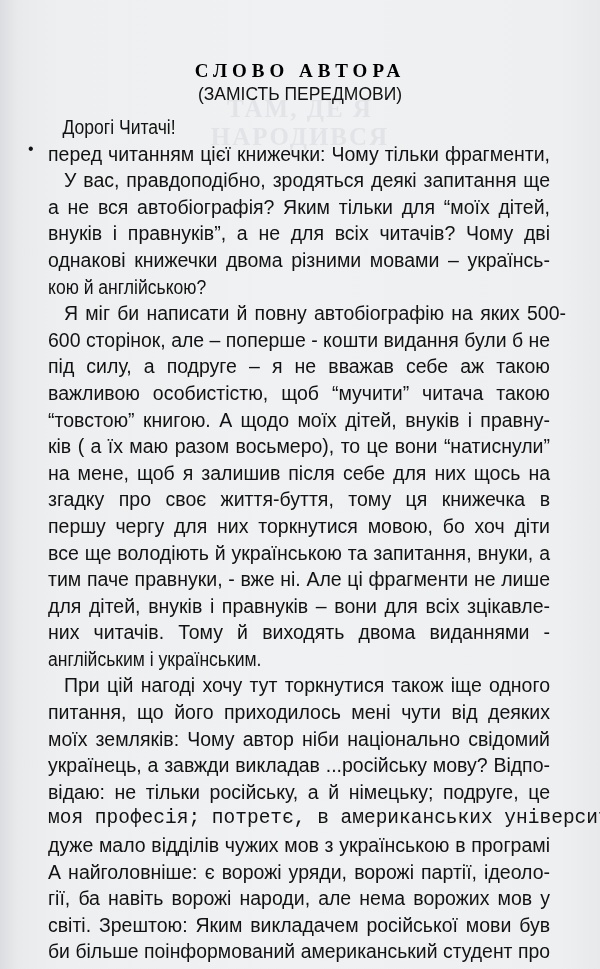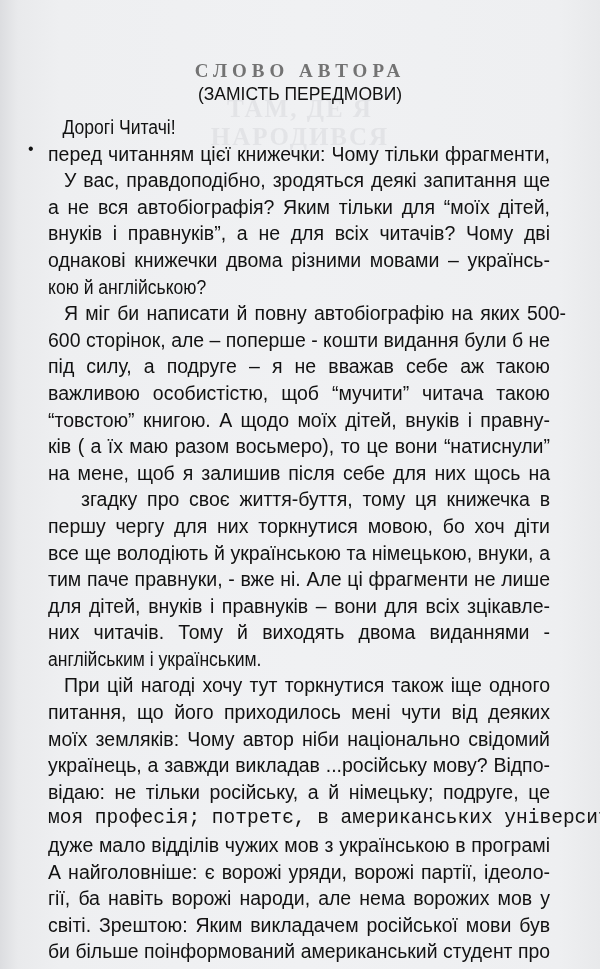--- a/index.html
+++ b/index.html
@@ -23,21 +23,21 @@
     .title {
       position: absolute;
       left: 0; width: 600px;
       top: 60px;
       text-align: center;
       font-family: "Liberation Serif", "DejaVu Serif", serif;
       font-weight: bold;
       font-size: 19px;
       letter-spacing: 5px;
       line-height: 22px;
-      color: #737373;
+      color: #000000;
     }
     .subtitle {
       position: absolute;
       left: 0; width: 600px;
       top: 83px;
       text-align: center;
       font-family: "Liberation Sans", sans-serif;
       font-size: 19px;
       line-height: 22px;
       transform: scaleX(0.92);
@@ -102,23 +102,23 @@
     <span class="line" style="display: block; width: auto;">однакові книжечки двома різними мовами – українсь-</span>
     <span class="line last" style="display: block; width: auto; transform: scaleX(0.9);">кою й англійською?</span>
 
     <span class="line indent" style="display: block; width: 503.033px; transform: scaleX(0.9979);">Я міг би написати й повну автобіографію на яких 500-</span>
     <span class="line" style="display: block; width: 503px; transform: scaleX(0.998);">600 сторінок, але – поперше -  кошти видання були б не</span>
     <span class="line" style="display: block; width: auto;">під силу, а подруге – я не вважав себе аж такою</span>
     <span class="line" style="display: block; width: auto;">важливою особистістю, щоб “мучити” читача такою</span>
     <span class="line" style="display: block; width: auto;">“товстою” книгою. А щодо моїх дітей, внуків і правну-</span>
     <span class="line" style="display: block; width: auto;">ків ( а їх маю разом восьмеро), то це вони “натиснули”</span>
     <span class="line" style="display: block; width: auto;">на мене, щоб я залишив після себе для них  щось на</span>
-    <span class="line" style="display: block; width: auto; margin-left: 33px;">згадку про своє життя-буття, тому ця книжечка в</span>
+    <span class="line" style="display: block; width: auto;">згадку про своє життя-буття, тому ця книжечка в</span>
     <span class="line" style="display: block; width: auto;">першу чергу для них торкнутися мовою, бо хоч діти</span>
-    <span class="line" style="display: block; width: auto;">все ще володіють й українською та німецькою, внуки, а</span>
+    <span class="line" style="display: block; width: auto;">все ще володіють й українською та запитання, внуки, а</span>
     <span class="line" style="display: block; width: auto;">тим паче правнуки, - вже ні. Але ці фрагменти не лише</span>
     <span class="line" style="display: block; width: auto;">для дітей, внуків і правнуків – вони для всіх зцікавле-</span>
     <span class="line" style="display: block; width: auto;">них читачів. Тому й виходять двома виданнями -</span>
     <span class="line last" style="display: block; width: auto; transform: scaleX(0.9);">англійським і українським.</span>
 
     <span class="line indent" style="display: block; width: auto;">При цій нагоді хочу тут торкнутися також іще одного</span>
     <span class="line" style="display: block; width: auto;">питання, що його приходилось мені чути від деяких</span>
     <span class="line" style="display: block; width: auto;">моїх земляків: Чому автор ніби національно свідомий</span>
     <span class="line" style="display: block; width: auto;">українець, а завжди викладав ...російську мову? Відпо-</span>
     <span class="line" style="display: block; width: auto;">відаю: не тільки російську, а й німецьку; подруге, це</span>

